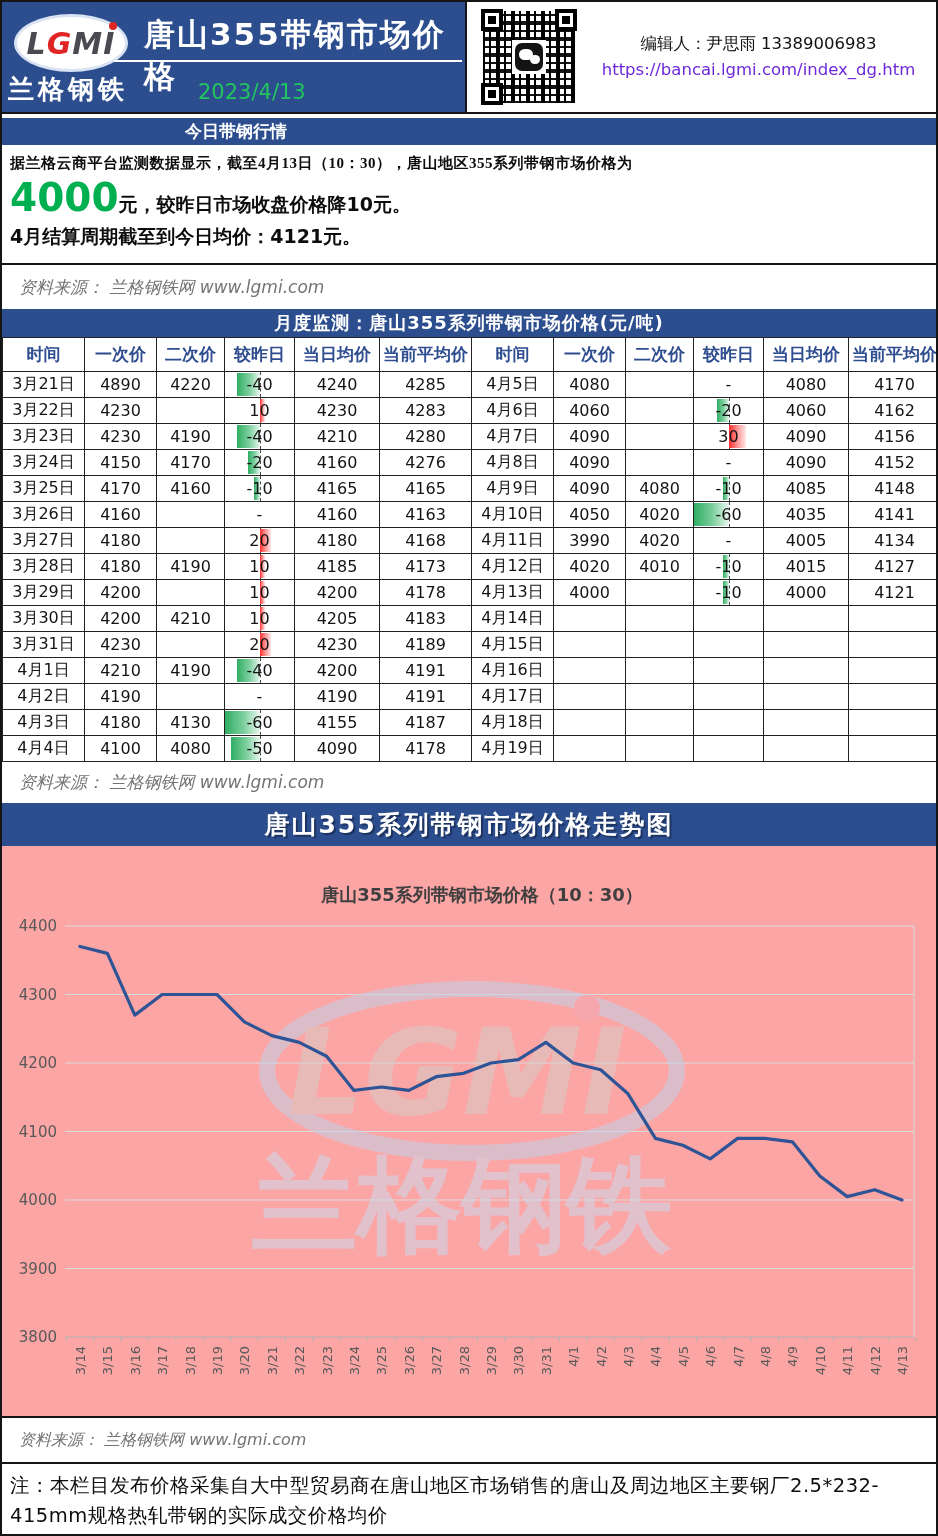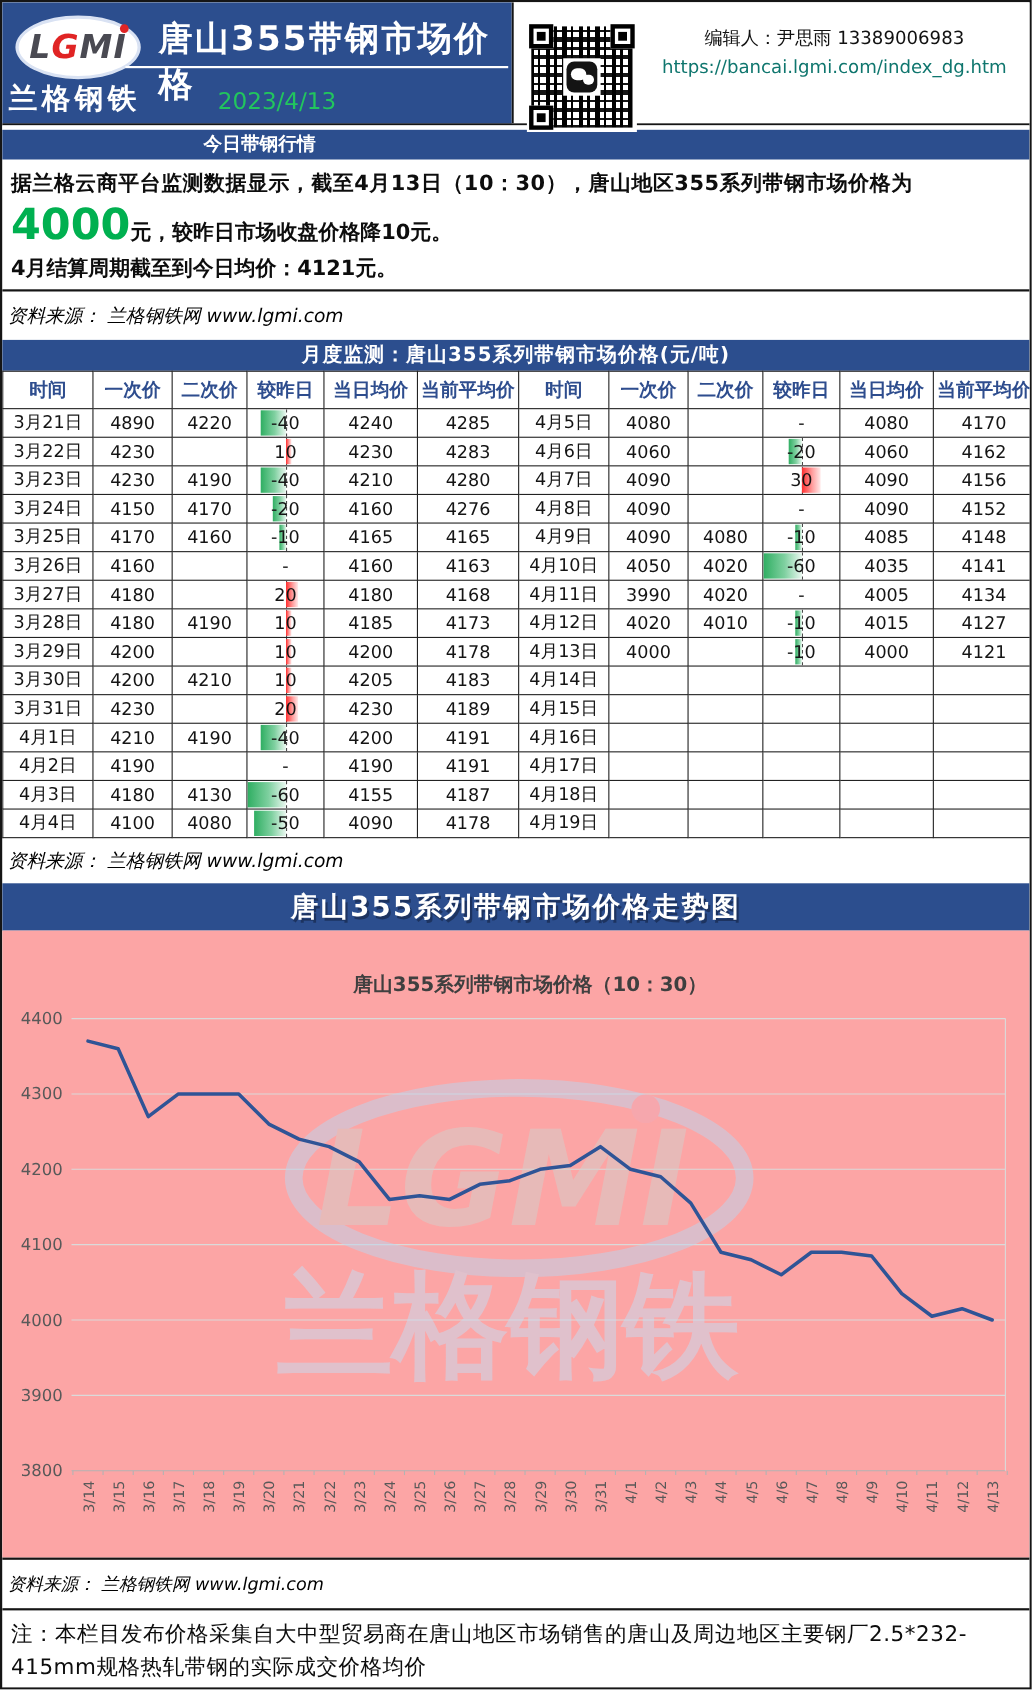--- a/index.html
+++ b/index.html
@@ -19,48 +19,48 @@
   }
   .logo-ellipse .red{color:#e02424;}
   .logo-ellipse .idot{position:relative;}
   .logo-ellipse .idot::after{content:''; position:absolute; right:-2px; top:-4px; width:8px; height:8px; border-radius:50%; background:#e02424;}
   .logo-cn{position:absolute; left:6px; top:70px; width:150px; color:#fff; font-weight:bold; font-size:26px; letter-spacing:4px;}
   .main-title{position:absolute; left:142px; top:12px; color:#fff; font-weight:bold; font-size:31px; letter-spacing:2px;}
   .title-underline{position:absolute; left:112px; top:58px; width:348px; height:2px; background:#fff;}
   .header-date{position:absolute; left:196px; top:78px; color:#22c55e; font-size:21px;}
   .header-right{
     width:471px; box-sizing:border-box; background:#fff; border-left:2px solid #151515;
-    display:flex; align-items:flex-start; padding:20px 8px 6px 14px; gap:12px;
+    display:flex; align-items:center; padding:6px 8px 6px 14px; gap:12px;
   }
   .qr{
     position:relative; width:96px; height:96px; flex:0 0 auto; background:#fff;
     background-image:
       repeating-linear-gradient(0deg, rgba(0,0,0,.92) 0 4px, transparent 4px 9px, rgba(0,0,0,.92) 9px 11px, transparent 11px 16px),
       repeating-linear-gradient(90deg, #000 0 4px, #fff 4px 8px, #000 8px 10px, #fff 10px 15px);
     outline:4px solid #fff; outline-offset:-2px;
   }
   .qf{position:absolute; width:22px; height:22px; background:#fff; border:4px solid #000; box-sizing:border-box;}
   .qf::after{content:''; position:absolute; left:3px; top:3px; width:8px; height:8px; background:#000;}
   .qf.tl{left:0; top:0;} .qf.tr{right:0; top:0;} .qf.bl{left:0; bottom:0;}
   .qc{position:absolute; left:50%; top:50%; transform:translate(-50%,-50%); width:34px; height:34px; background:#fff; display:flex; align-items:center; justify-content:center;}
   .qc .bub{position:relative; width:28px; height:28px; background:#141414; border-radius:7px;}
   .qc .bub::after{content:''; position:absolute; left:4px; top:6px; width:14px; height:11px; background:#fff; border-radius:6px;}
   .qc .bub::before{content:''; position:absolute; right:3px; bottom:7px; width:10px; height:9px; background:#fff; border-radius:5px;}
   .contact{flex:1 1 auto; text-align:center; color:#111; font-size:16.5px; line-height:1.55;}
-  .contact .url{color:#0f766e;}
+  .contact .url{color:#6d28d9;}
   
   .gap{height:4px; background:#fff;}
   .bar-today{height:27px; background:var(--blue,#2C4E8E); color:#fff; font-weight:bold; font-size:17px; line-height:27px; padding-left:183px;}
   .today-text{height:118px; box-sizing:border-box; padding:9px 10px 0 8px; color:#0d0d0d;}
-  .today-line1{font-size:19px; font-weight:600; letter-spacing:0.5px;}
+  .today-line1{font-size:15px; font-weight:600; letter-spacing:0.5px;font-family:Liberation Serif, serif;}
   .today-line2{display:flex; align-items:baseline; margin-top:5px;}
   .price-big{color:var(--green,#00B050); font-weight:bold; font-size:39px; line-height:1.05;}
   .today-line2 .rest{font-size:19px; font-weight:600;}
   .today-line3{font-size:19px; font-weight:600; margin-top:5px;}
-  .source{box-sizing:border-box; color:#000000; font-style:italic; font-size:17px; padding-left:5px; display:flex; align-items:center;}
+  .source{box-sizing:border-box; color:#737373; font-style:italic; font-size:17px; padding-left:17px; display:flex; align-items:center;}
   .source1{height:46px; border-top:2px solid #151515;}
   .source2{height:41px;}
   .source3{height:48px; border-top:2px solid #151515; border-bottom:2px solid #151515; font-size:16px;}
   
   .table-title{height:28px; background:var(--blue,#2C4E8E); color:#fff; font-weight:bold; font-size:18px; line-height:28px; text-align:center; letter-spacing:1px;}
   table.price{width:938px; border-collapse:collapse; table-layout:fixed;}
   table.price th, table.price td{border:1px solid #222; text-align:center; padding:0; overflow:hidden;}
   table.price th{height:33px; color:#2E4D8E; font-weight:bold; font-size:17px; background:#fff;margin-top:27px;}
   table.price td{height:25px; font-size:16px; color:#141414;}
   td.chg{position:relative;}

